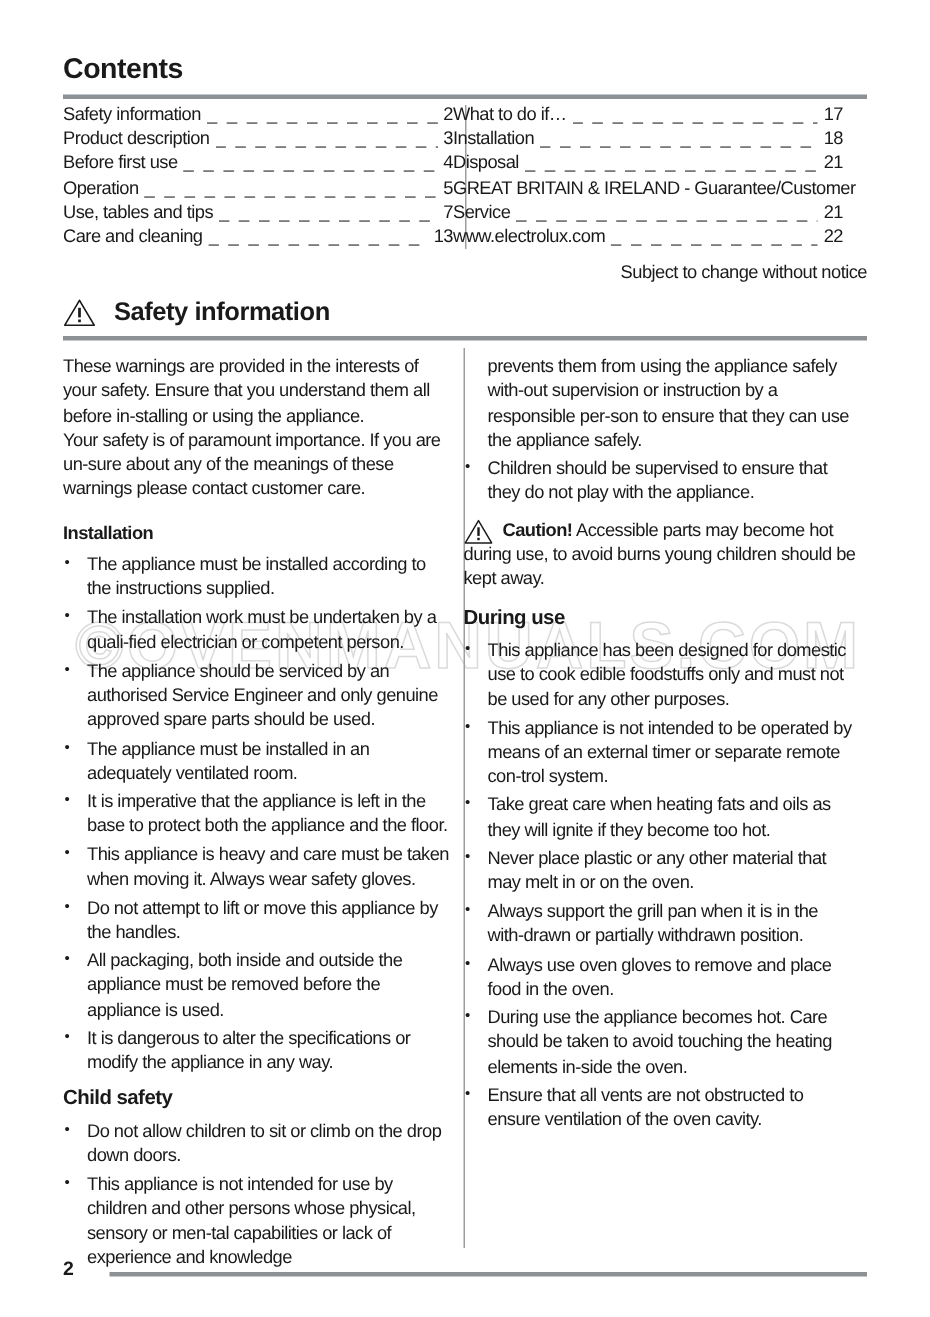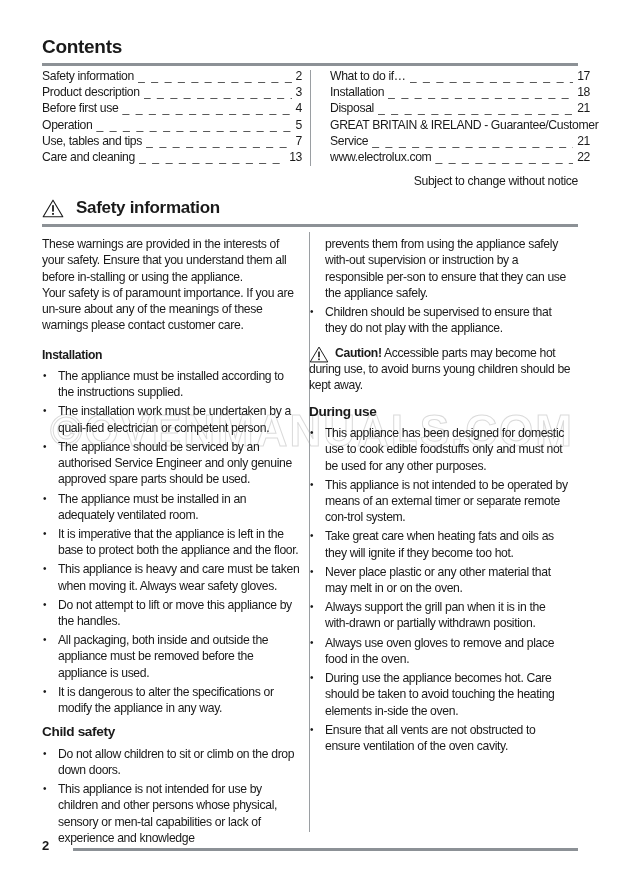--- a/index.html
+++ b/index.html
@@ -11,21 +11,21 @@
     position: absolute; left: 42px; top: 36px; margin: 0;
     font-size: 19px; font-weight: bold; letter-spacing: -0.3px;
   }
   .rule-top {
     position: absolute; left: 42px; top: 63px; width: 536px; height: 3px; background: #8c9196;
   }
   .toc-col {
     position: absolute; top: 68px; font-size: 12.2px; line-height: 16.2px;
   }
   .toc-left { left: 42px; width: 260px; }
-  .toc-right { left: 330px; width: 260px; }
+  .toc-right { left: 302px; width: 260px; }
   .toc-divider {
     position: absolute; left: 310px; top: 70px; width: 1px; height: 96px; background: #9a9ea2;
   }
   .toc-row { display: flex; white-space: nowrap; letter-spacing: -0.35px; }
   .toc-row .lbl { flex: 0 0 auto; padding-right: 4px; }
   .toc-row .dash { flex: 1 1 auto; overflow: hidden; color: #333; letter-spacing: 1.6px; }
   .toc-row .pg { flex: 0 0 auto; padding-left: 4px; text-align: right; }
   .toc-row.full .lbl { padding-right: 0; }
   .subject {
     position: absolute; right: 42px; top: 174px; font-size: 12.2px; letter-spacing: -0.35px;

